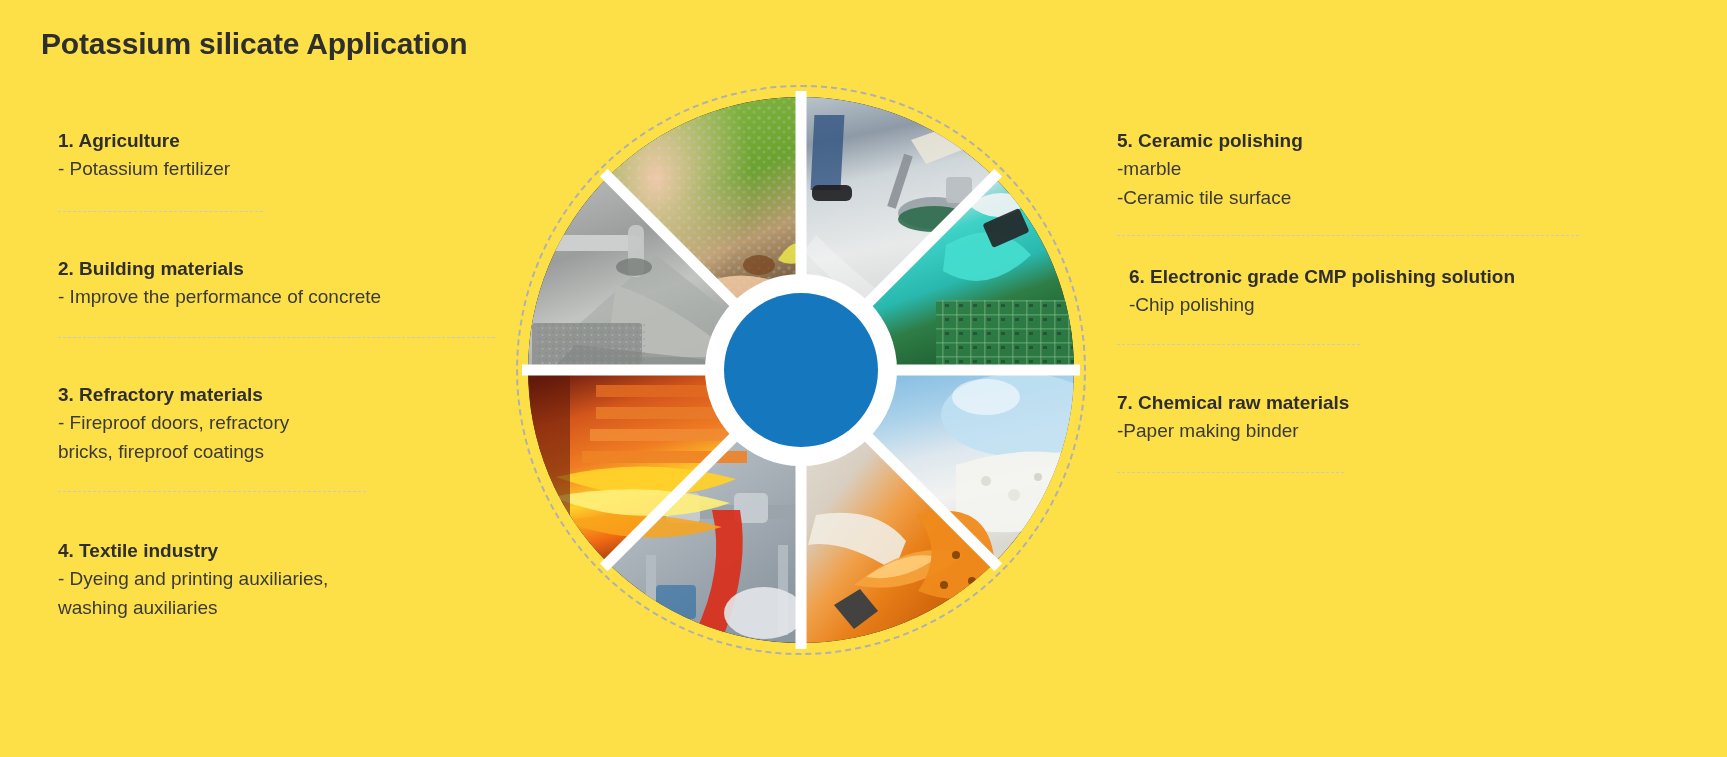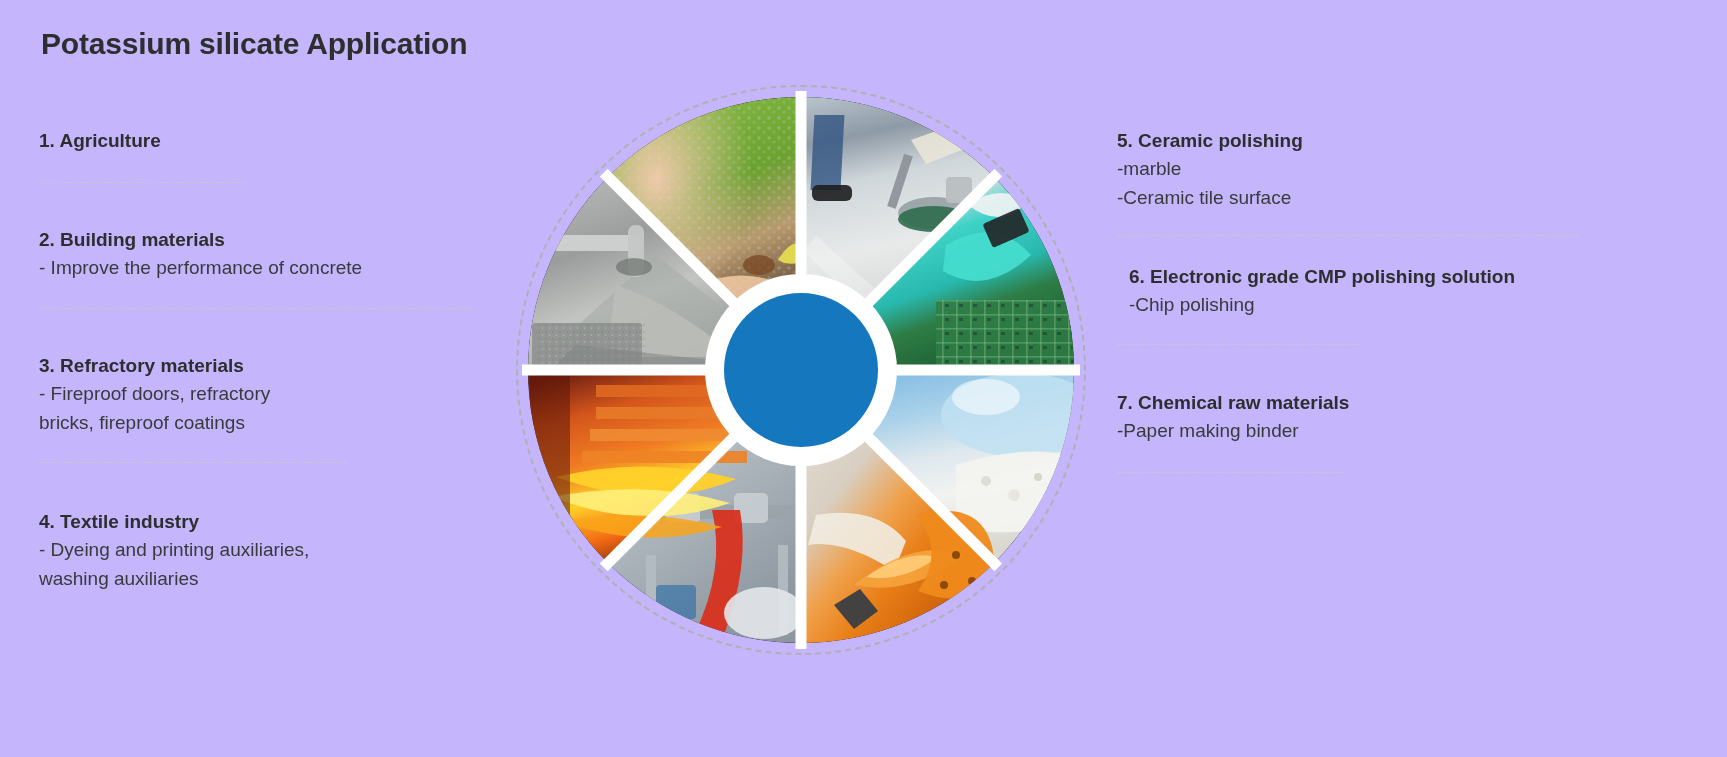--- a/index.html
+++ b/index.html
@@ -8,41 +8,41 @@
     width: 1727px;
     height: 757px;
     background: #ffffff;
     font-family: "Liberation Sans", sans-serif;
     overflow: hidden;
   }
   #page {
     position: relative;
     width: 1727px;
     height: 757px;
-    background: #c4b5fd;
+    background: #fde047;
   }
 
   
   #page-title {
     position: absolute;
     left: 41px;
     top: 27px;
     font-size: 30px;
     font-weight: bold;
     color: #2e2e2e;
     letter-spacing: -0.2px;
     white-space: nowrap;
   }
 
   
   .col {
     position: absolute;
     top: 128px;
   }
-  #col-left  { left: 39px;  width: 470px; }
+  #col-left  { left: 58px;  width: 470px; }
   #col-right { left: 1117px; width: 610px; }
 
   .entry { position: relative; }
 
   .entry-title {
     font-size: 19px;
     font-weight: bold;
     color: #2e2e2e;
     line-height: 26px;
     white-space: nowrap;
@@ -116,20 +116,21 @@
 <body>
 
 <div id="page">
 
   <div id="page-title">Potassium silicate Application</div>
 
   <div class="col" id="col-left">
 
     <div class="entry" id="l-e1">
       <div class="entry-title">1. Agriculture</div>
+      <div class="entry-line">- Potassium fertilizer</div>
     </div>
     <div class="divider" id="l-d1"></div>
 
     <div class="entry" id="l-e2">
       <div class="entry-title">2. Building materials</div>
       <div class="entry-line">- Improve the performance of concrete</div>
     </div>
     <div class="divider" id="l-d2"></div>
 
     <div class="entry" id="l-e3">

